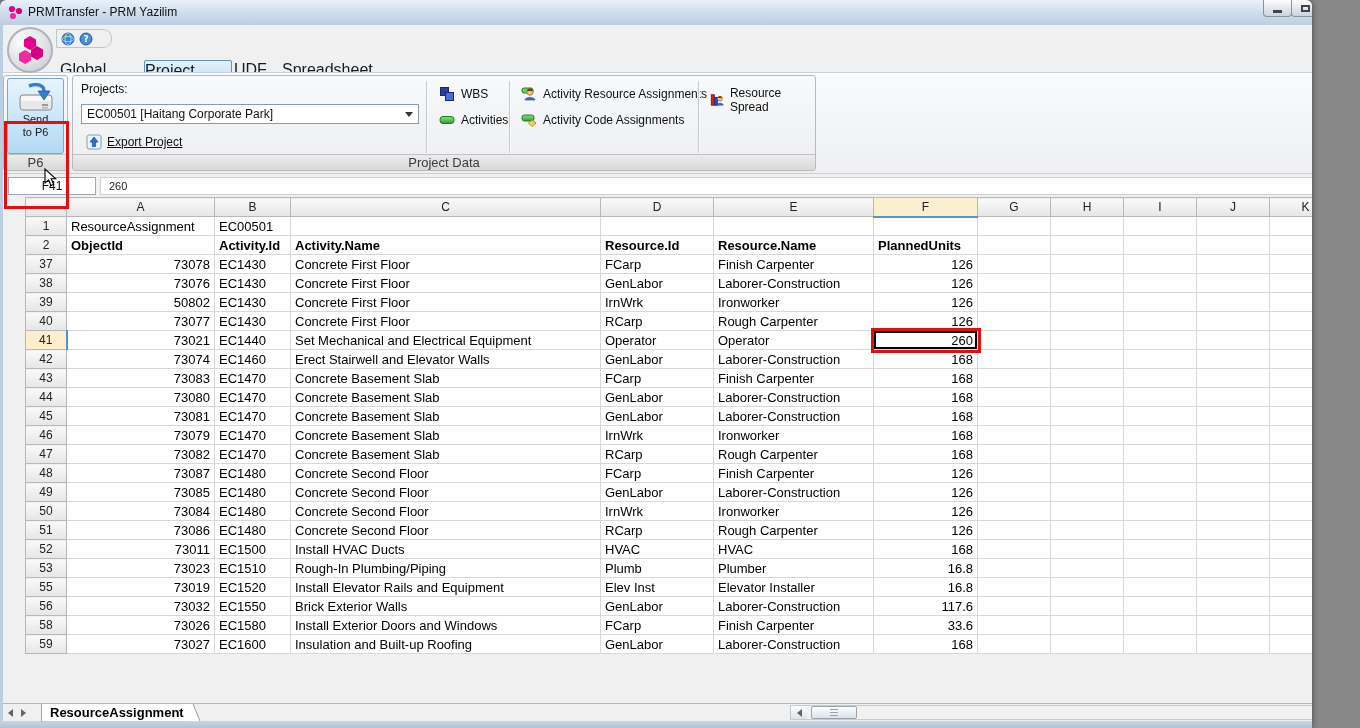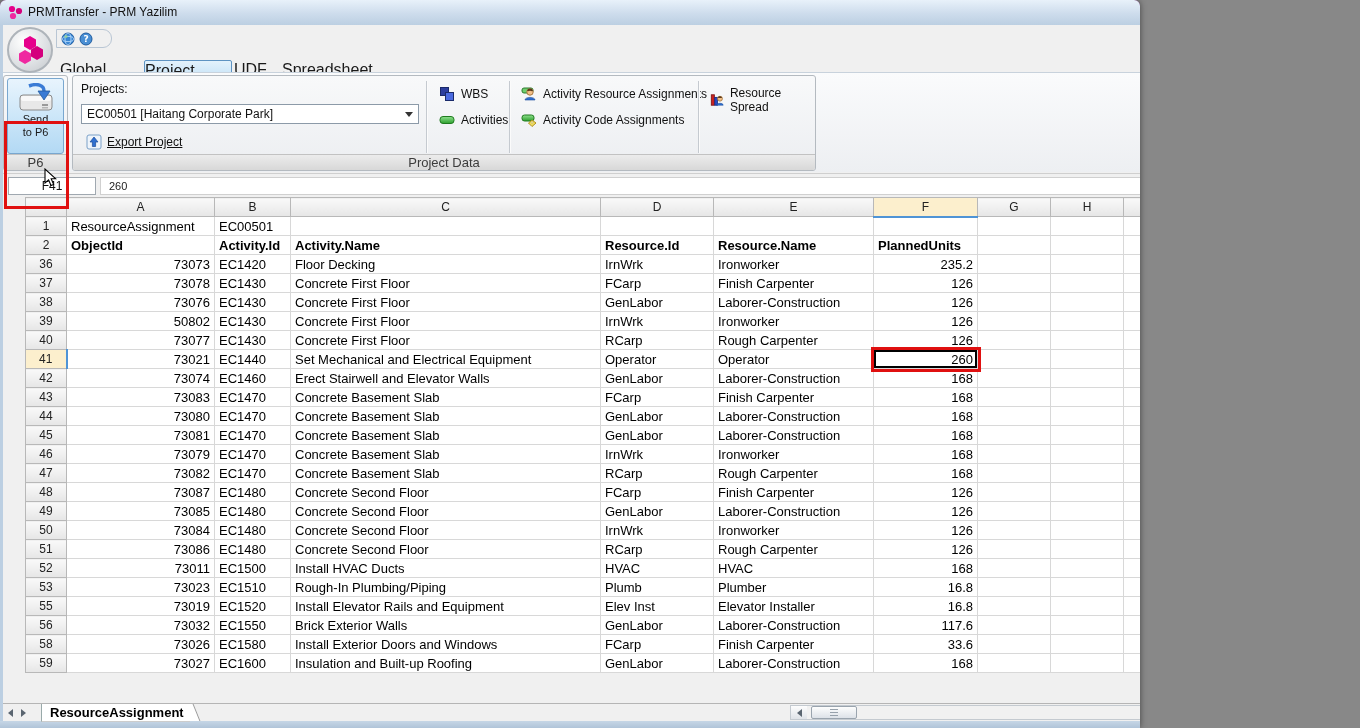--- a/index.html
+++ b/index.html
@@ -1,16 +1,16 @@
 <!DOCTYPE html>
 <html><head>
 <meta charset="utf-8">
 <style>
   html,body{margin:0;padding:0;background:#888;font-family:"Liberation Sans",sans-serif;}
-  .window{position:relative;width:1140px;height:728px;background:#701a75;overflow:hidden;
+  .window{position:relative;width:1312px;height:728px;background:#701a75;overflow:hidden;
           border-radius:6px 6px 0 0;box-shadow:0 0 6px rgba(0,0,0,.5);}
   
   .titlebar{position:absolute;left:0;top:0;width:1360px;height:25px;
     background:linear-gradient(#e8f1fa,#cddcec 55%,#bccfe2);border-bottom:1px solid #9fb4c9;}
   .frame-left{position:absolute;left:0;top:25px;width:3px;height:696px;background:#bccfe2;}
   .frame-right{position:absolute;right:0;top:25px;width:3px;height:696px;background:#bccfe2;}
   .frame-bottom{position:absolute;left:0;top:721px;width:1360px;height:7px;background:linear-gradient(#c6d6e6,#b0c4d8);}
   .titlebar .tlogo{position:absolute;left:7px;top:4px;width:17px;height:17px;}
   .titlebar .ttext{position:absolute;left:28px;top:0;line-height:25px;font-size:12px;color:#111;}
   .winbtns{position:absolute;top:0;right:6px;display:flex;}
@@ -311,34 +311,20 @@
             <td class="b thick">Resource.Id</td>
             <td class="b thick">Resource.Name</td>
             <td class="b thick">PlannedUnits</td>
             <td class="b thick"></td>
             <td class="b thick"></td>
             <td class="b thick"></td>
             <td class="b thick"></td>
             <td class="b thick"></td>
           </tr>
           <tr>
-            <th class="rh">36</th>
-            <td class="num">73073</td>
-            <td>EC1420</td>
-            <td>Floor Decking</td>
-            <td>IrnWrk</td>
-            <td>Ironworker</td>
-            <td class="num">235.2</td>
-            <td></td>
-            <td></td>
-            <td></td>
-            <td></td>
-            <td></td>
-          </tr>
-          <tr>
             <th class="rh">37</th>
             <td class="num">73078</td>
             <td>EC1430</td>
             <td>Concrete First Floor</td>
             <td>FCarp</td>
             <td>Finish Carpenter</td>
             <td class="num">126</td>
             <td></td>
             <td></td>
             <td></td>

